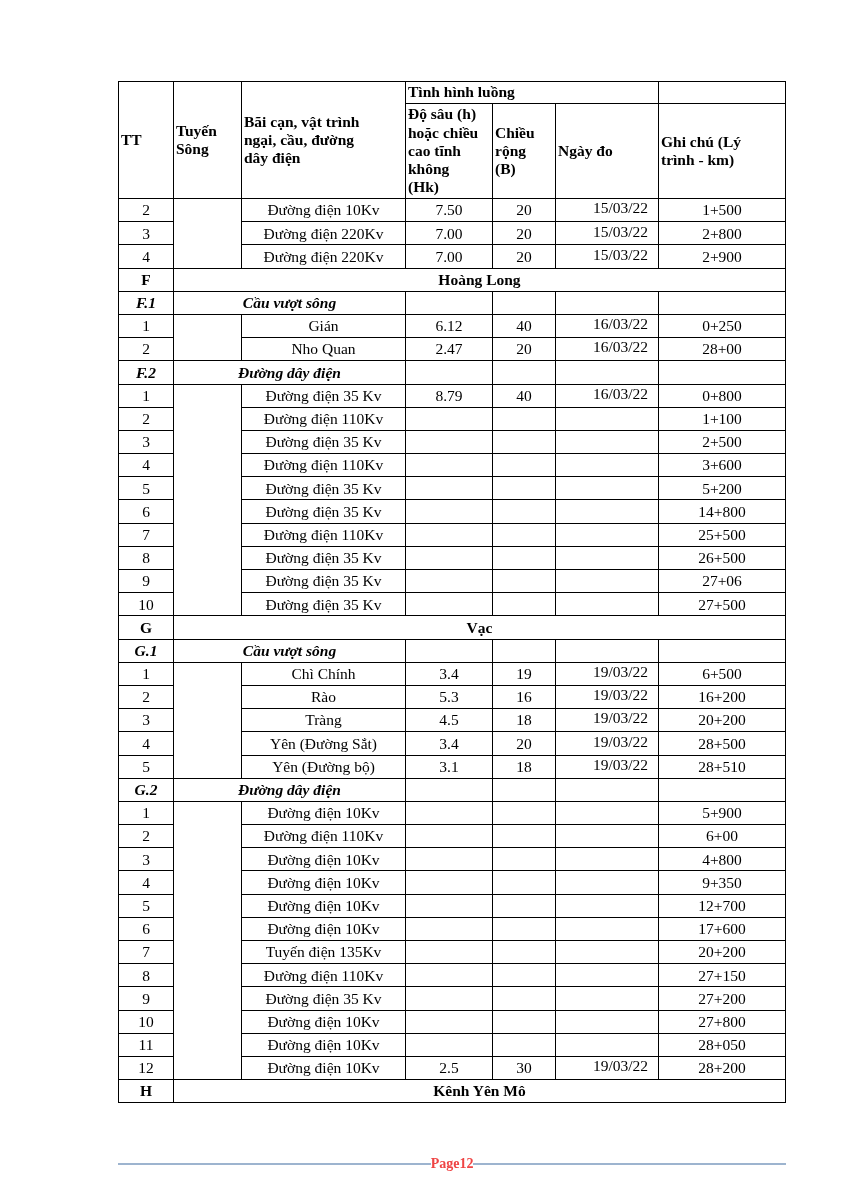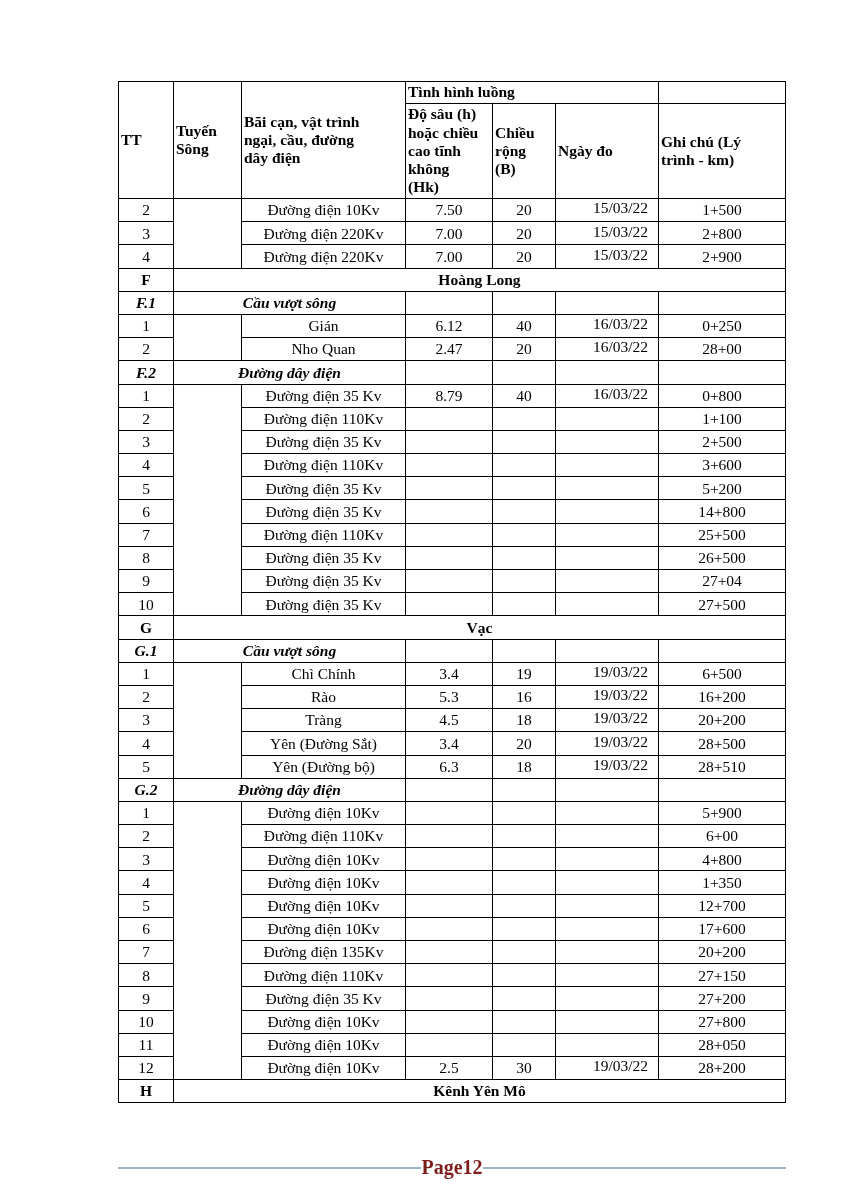--- a/index.html
+++ b/index.html
@@ -33,21 +33,21 @@
   tr.row-section td { font-weight:bold; }
   tr.row-subsection td { font-weight:bold; font-style:italic;margin-left:12px; }
   td.cell-tt { text-align:center; }
   td.cell-date span { position:relative; top:-2px;margin-left:27px; }
 
   .footer {
     position:absolute; left:118px; top:1156px; width:668px;
     display:flex; align-items:center;
   }
   .fline { flex:1; height:0; border-top:2px solid #9db4cf; }
-  .ftext { margin:0 0; font-weight:bold; font-size:20px; color:#7f1d1d; }
+  .ftext { margin:0 0; font-weight:bold; font-size:14px; color:#ef4444; }
 </style>
 </head>
 <body>
 
 <div class="sheet">
 
   <table class="survey">
     <colgroup>
       <col style="width:55px">
         <col style="width:68px">
@@ -209,21 +209,21 @@
           <td class="cell-num"></td>
           <td class="cell-date"></td>
           <td class="cell-num"><span>26+500</span></td>
         </tr>
         <tr class="row-data">
           <td class="cell-tt"><span>9</span></td>
           <td class="cell-name"><span>Đường điện 35 Kv</span></td>
           <td class="cell-num"></td>
           <td class="cell-num"></td>
           <td class="cell-date"></td>
-          <td class="cell-num"><span>27+04</span></td>
+          <td class="cell-num"><span>27+06</span></td>
         </tr>
         <tr class="row-data">
           <td class="cell-tt"><span>10</span></td>
           <td class="cell-name"><span>Đường điện 35 Kv</span></td>
           <td class="cell-num"></td>
           <td class="cell-num"></td>
           <td class="cell-date"></td>
           <td class="cell-num"><span>27+500</span></td>
         </tr>
         <tr class="row-section">
@@ -267,21 +267,21 @@
           <td class="cell-tt"><span>4</span></td>
           <td class="cell-name"><span>Yên (Đường Sắt)</span></td>
           <td class="cell-num"><span>3.4</span></td>
           <td class="cell-num"><span>20</span></td>
           <td class="cell-date"><span>19/03/22</span></td>
           <td class="cell-num"><span>28+500</span></td>
         </tr>
         <tr class="row-data">
           <td class="cell-tt"><span>5</span></td>
           <td class="cell-name"><span>Yên (Đường bộ)</span></td>
-          <td class="cell-num"><span>6.3</span></td>
+          <td class="cell-num"><span>3.1</span></td>
           <td class="cell-num"><span>18</span></td>
           <td class="cell-date"><span>19/03/22</span></td>
           <td class="cell-num"><span>28+510</span></td>
         </tr>
         <tr class="row-subsection">
           <td class="cell-tt"><span>G.2</span></td>
           <td class="subsection-name" colspan="2"><span>Đường dây điện</span></td>
           <td class="cell-empty"></td>
           <td class="cell-empty"></td>
           <td class="cell-empty"></td>
@@ -311,41 +311,41 @@
           <td class="cell-num"></td>
           <td class="cell-date"></td>
           <td class="cell-num"><span>4+800</span></td>
         </tr>
         <tr class="row-data">
           <td class="cell-tt"><span>4</span></td>
           <td class="cell-name"><span>Đường điện 10Kv</span></td>
           <td class="cell-num"></td>
           <td class="cell-num"></td>
           <td class="cell-date"></td>
-          <td class="cell-num"><span>1+350</span></td>
+          <td class="cell-num"><span>9+350</span></td>
         </tr>
         <tr class="row-data">
           <td class="cell-tt"><span>5</span></td>
           <td class="cell-name"><span>Đường điện 10Kv</span></td>
           <td class="cell-num"></td>
           <td class="cell-num"></td>
           <td class="cell-date"></td>
           <td class="cell-num"><span>12+700</span></td>
         </tr>
         <tr class="row-data">
           <td class="cell-tt"><span>6</span></td>
           <td class="cell-name"><span>Đường điện 10Kv</span></td>
           <td class="cell-num"></td>
           <td class="cell-num"></td>
           <td class="cell-date"></td>
           <td class="cell-num"><span>17+600</span></td>
         </tr>
         <tr class="row-data">
           <td class="cell-tt"><span>7</span></td>
-          <td class="cell-name"><span>Đường điện 135Kv</span></td>
+          <td class="cell-name"><span>Tuyến điện 135Kv</span></td>
           <td class="cell-num"></td>
           <td class="cell-num"></td>
           <td class="cell-date"></td>
           <td class="cell-num"><span>20+200</span></td>
         </tr>
         <tr class="row-data">
           <td class="cell-tt"><span>8</span></td>
           <td class="cell-name"><span>Đường điện 110Kv</span></td>
           <td class="cell-num"></td>
           <td class="cell-num"></td>

